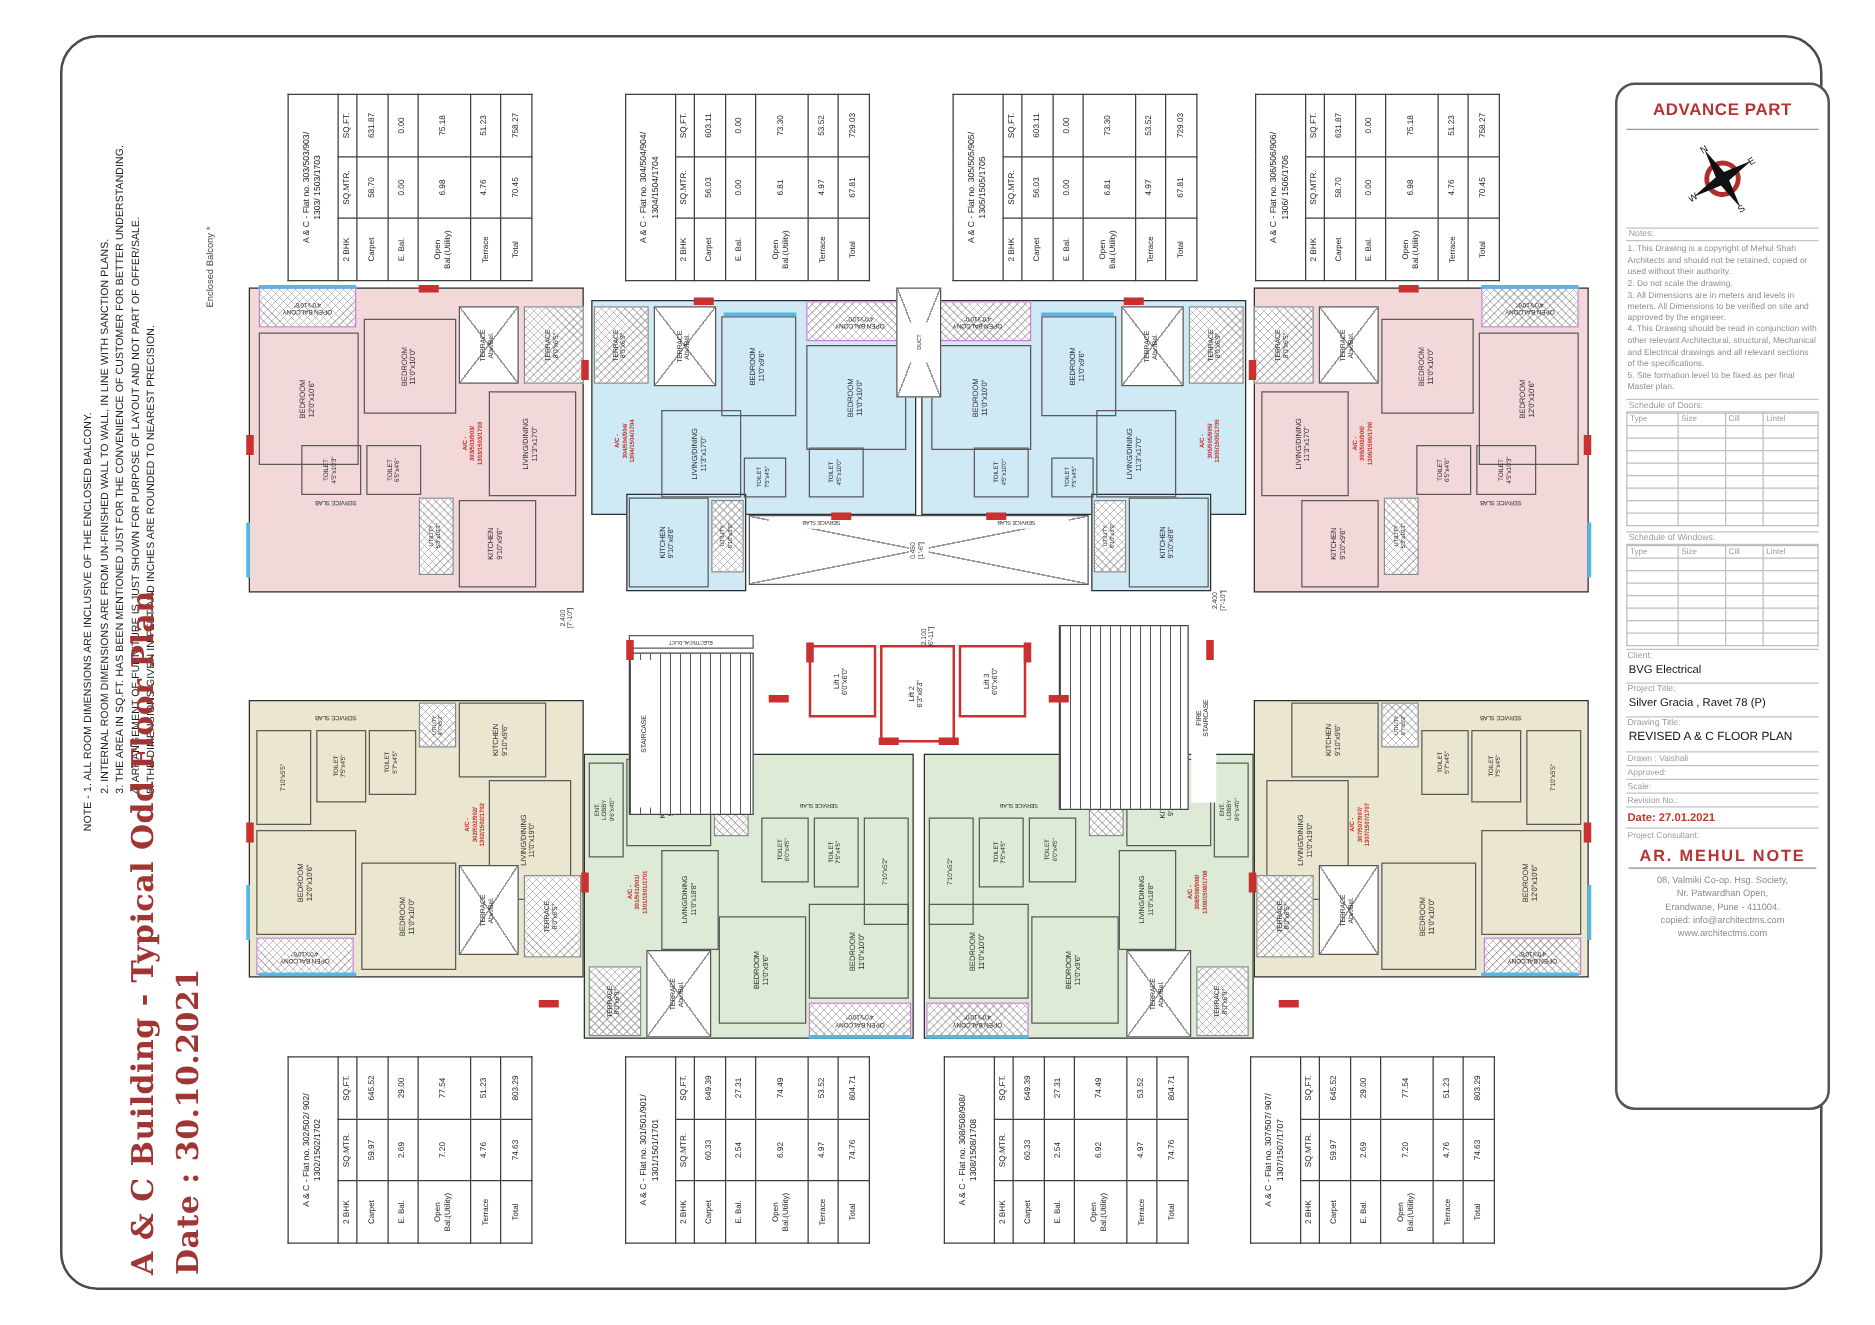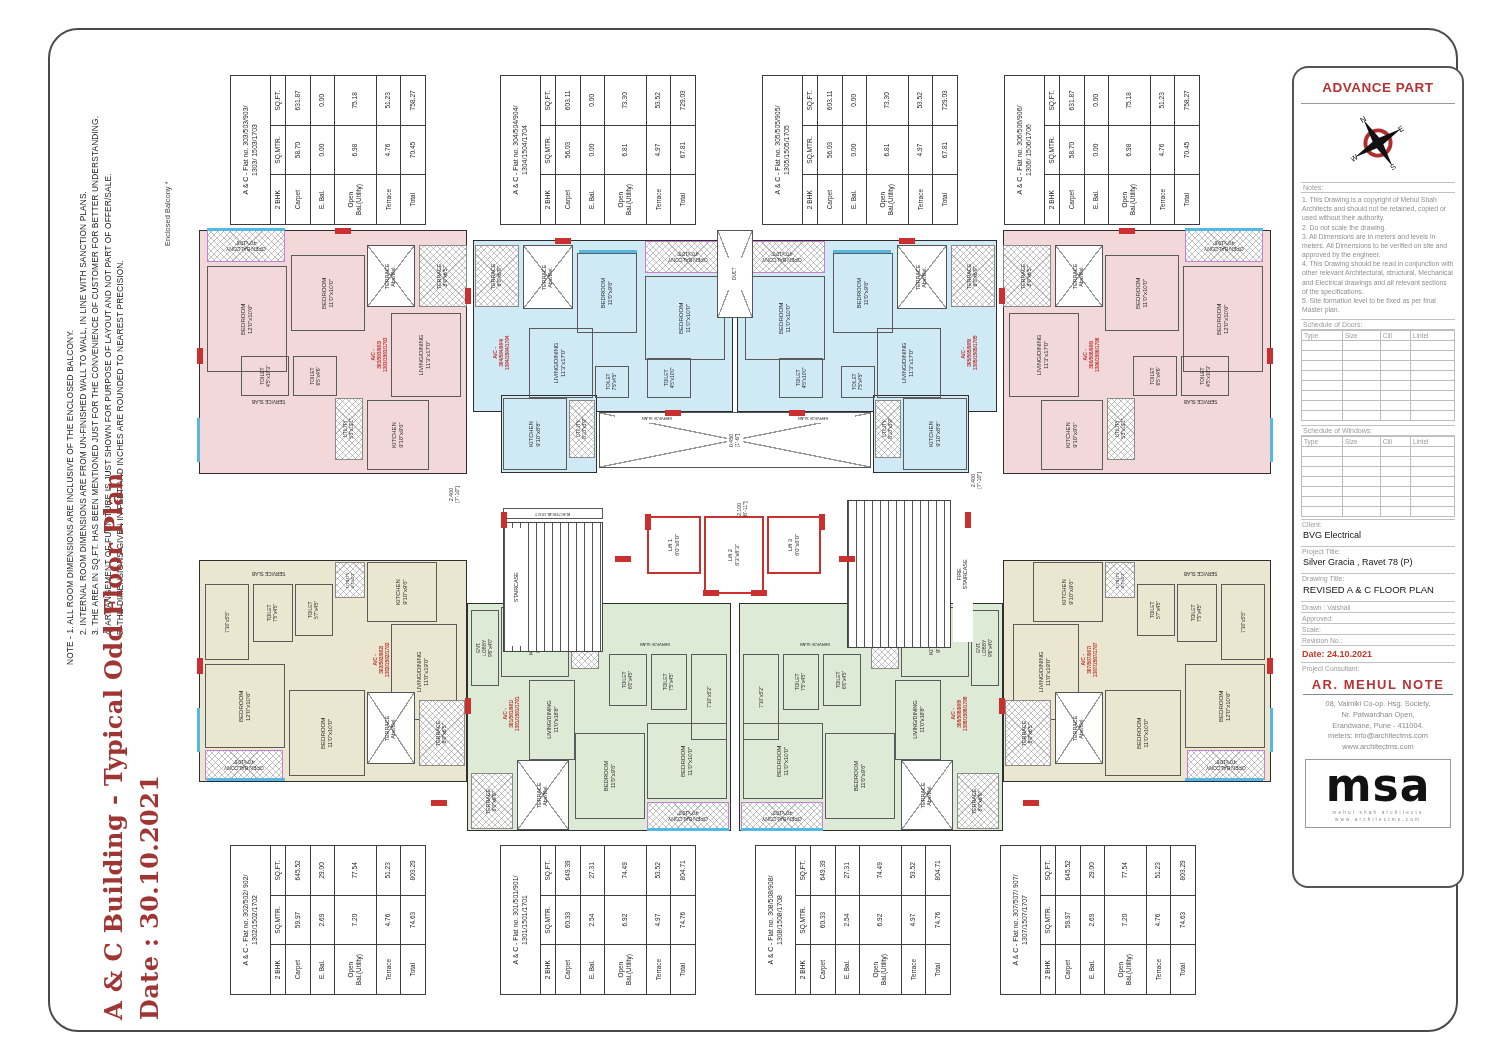--- a/index.html
+++ b/index.html
@@ -1066,31 +1066,26 @@
       </div>
     <div class="tb-field">
         <div class="tb-lab">Drawing Title:</div>
       <div class="tb-val big">REVISED A &amp; C FLOOR PLAN</div>
       </div>
 
     <div class="tb-row">Drawn : Vaishali</div>
     <div class="tb-row">Approved:</div>
     <div class="tb-row">Scale:</div>
     <div class="tb-row">Revision No.:</div>
-    <div class="tb-date">Date: 24.10.2021</div>
+    <div class="tb-date">Date: 27.01.2021</div>
     <div class="tb-row">Project Consultant:</div>
 
     <div class="tb-arch">AR. MEHUL NOTE</div>
     <div class="tb-addr" id="tb-addr">
         <div>08, Valmiki Co-op. Hsg. Society,</div>
         <div>Nr. Patwardhan Open,</div>
         <div>Erandwane, Pune - 411004.</div>
-        <div>meters: info@architectms.com</div>
+        <div>copied: info@architectms.com</div>
         <div>www.architectms.com</div>
       </div>
 
-    <div class="tb-logo">
-      <div class="tb-logo-msa">msa</div>
-      <div class="tb-logo-tag">mehul shah architects</div>
-      <div class="tb-logo-site">www.architectms.com</div>
-    </div>
   </div>
 </div>
 
 </body></html>

